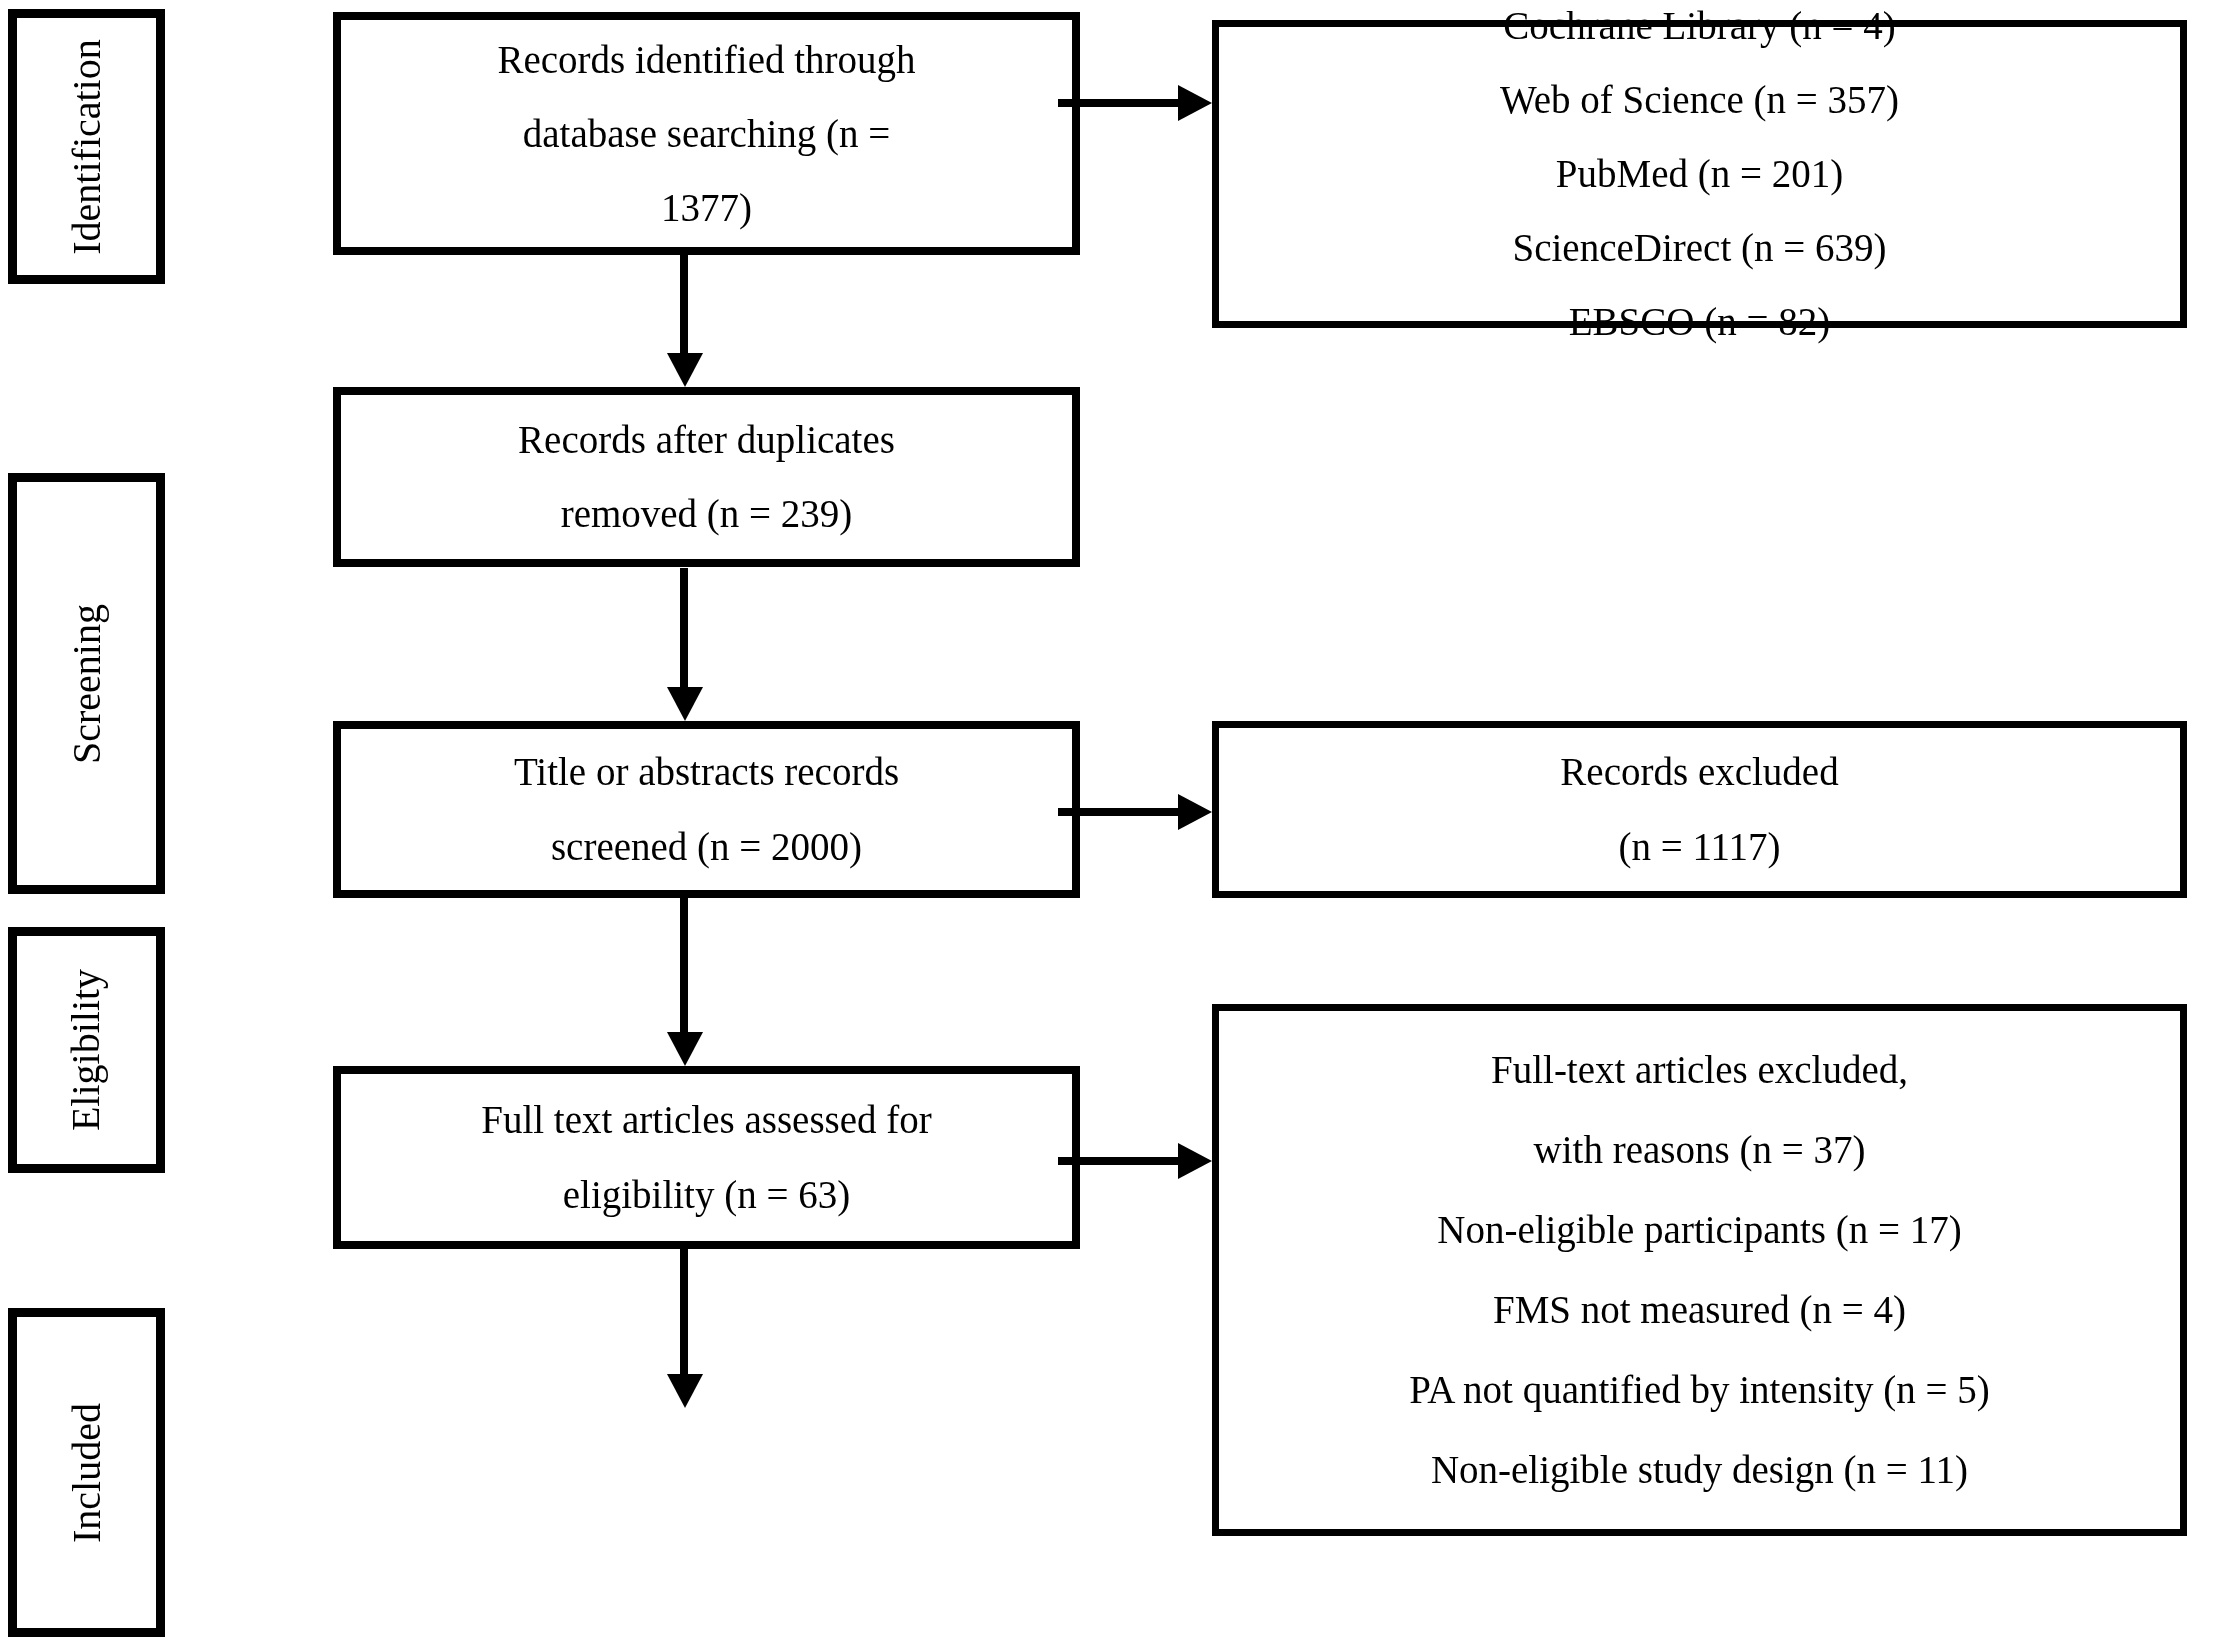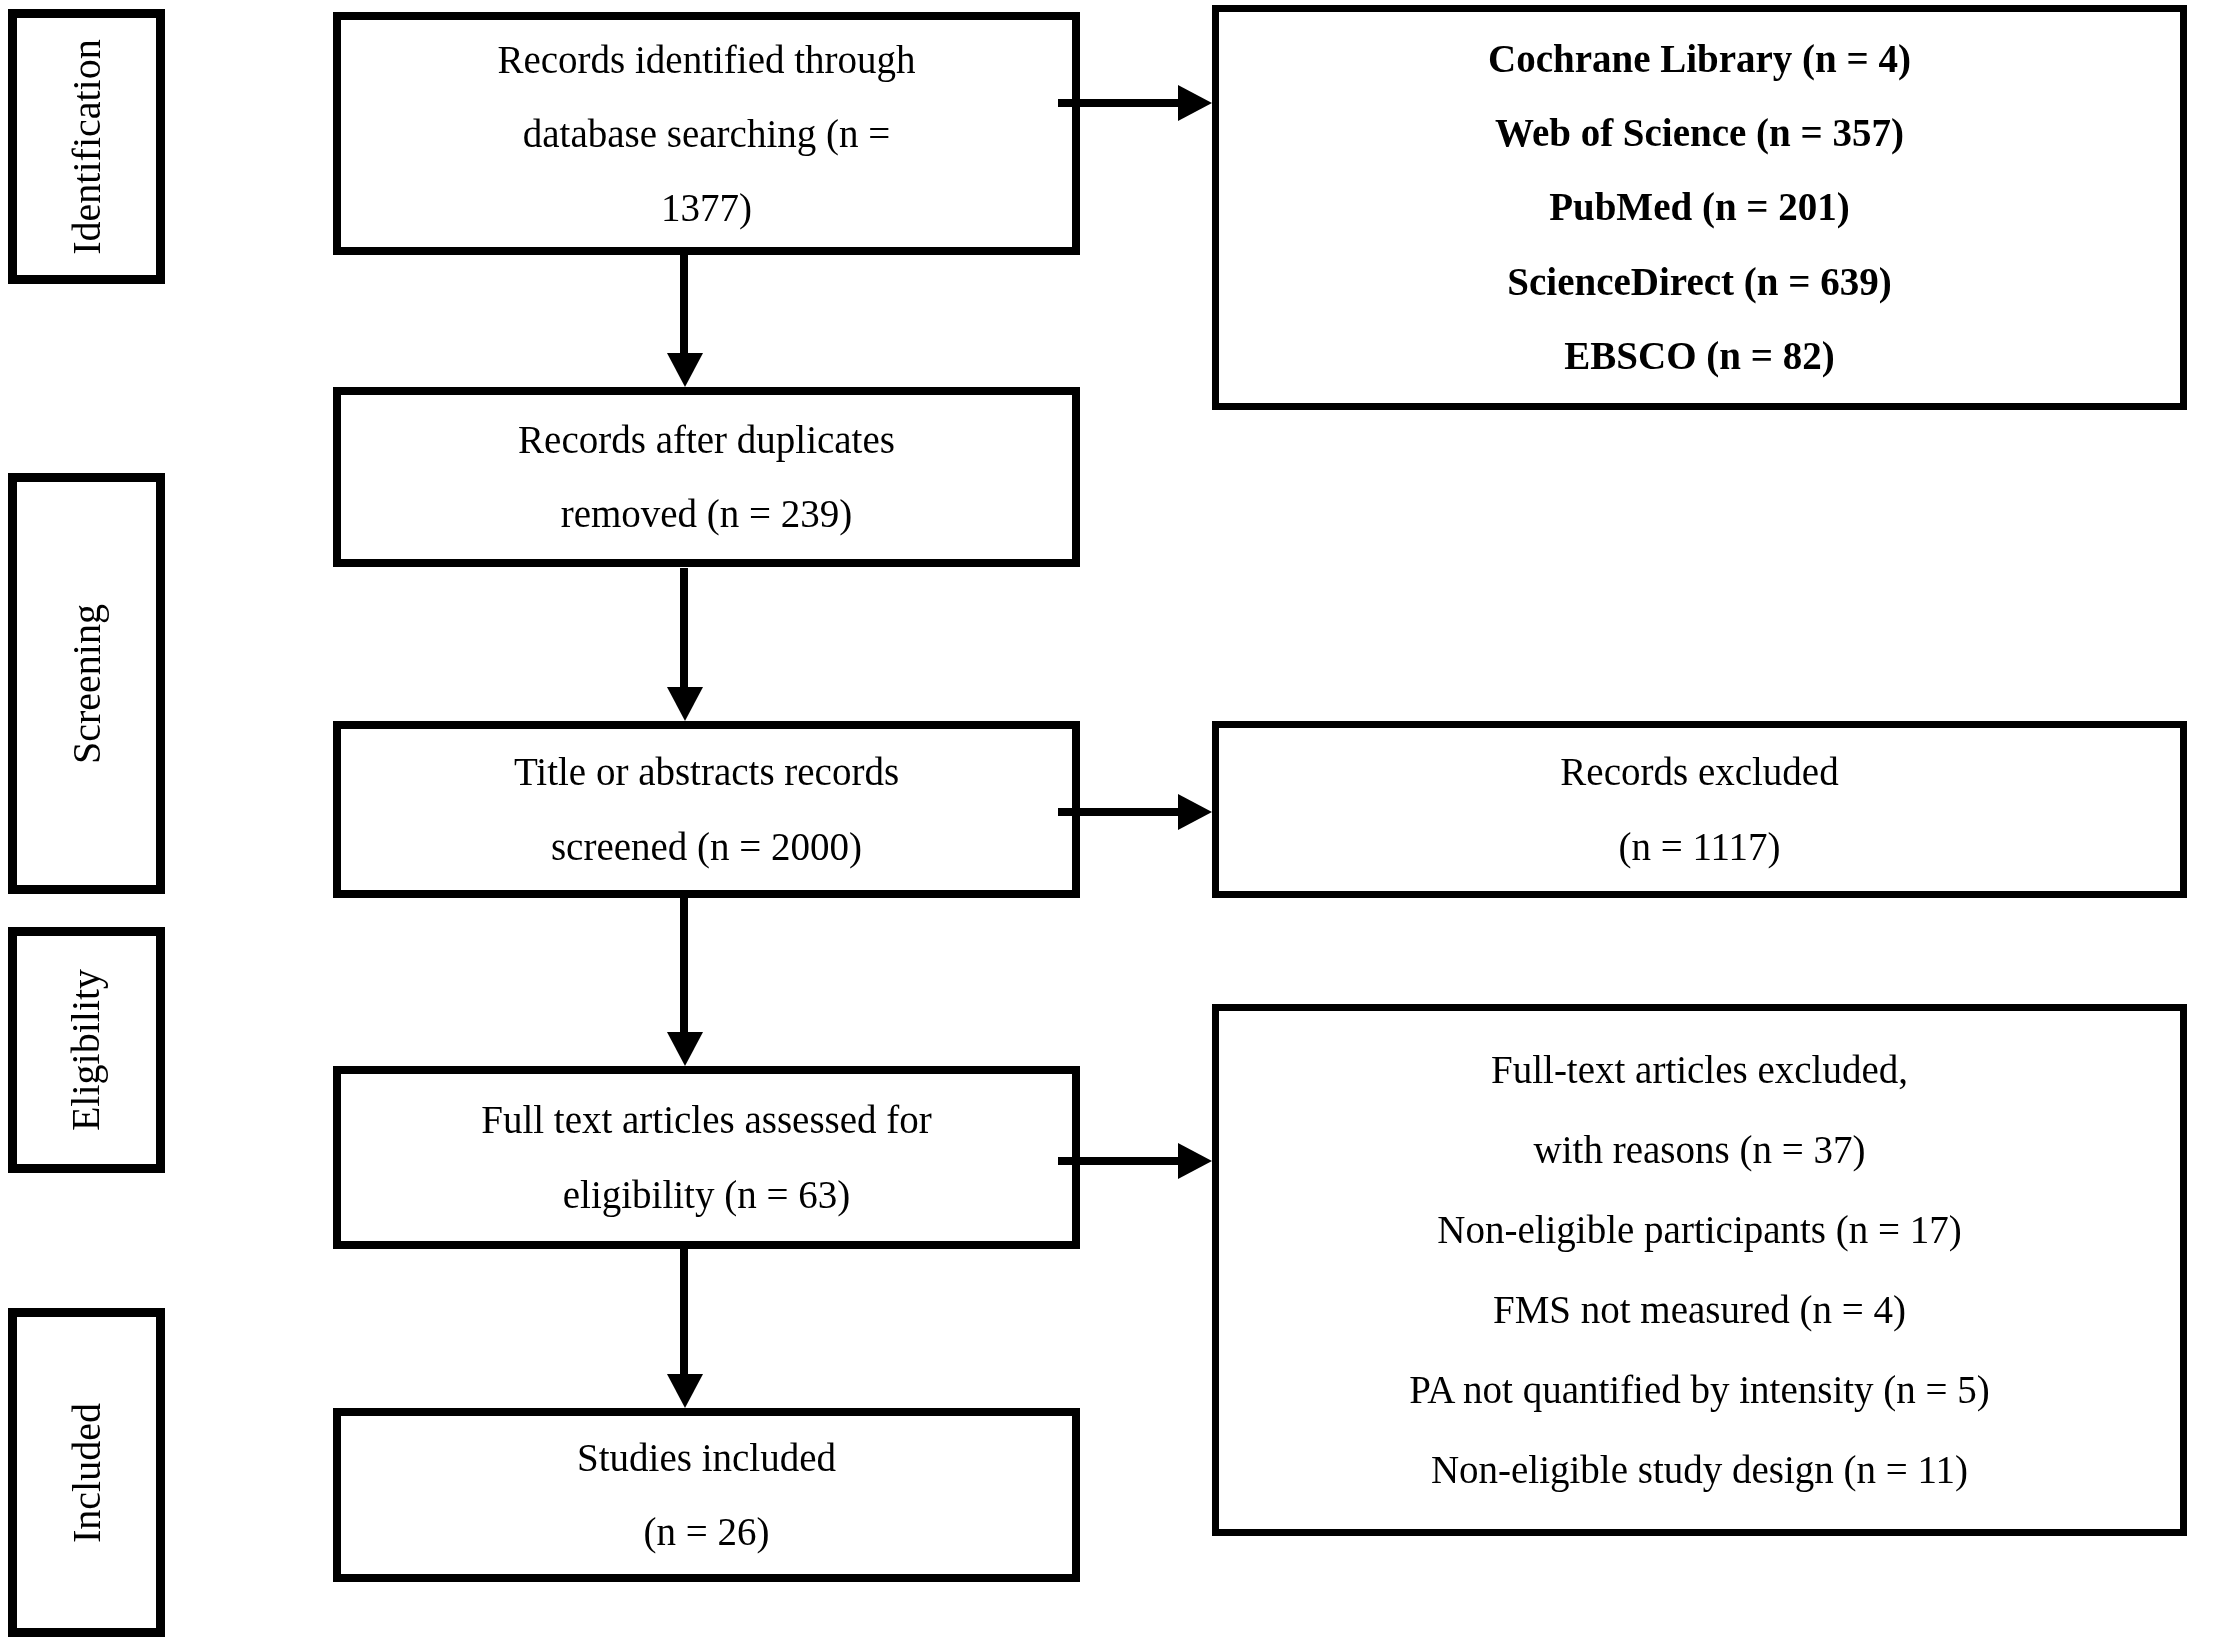--- a/index.html
+++ b/index.html
@@ -39,21 +39,21 @@
   #sb-included       { top:1308px; height:329px; }
   
   .mbox { border:8.7px solid #000; left:311px; width:747px;margin-left:22px; }
   #box-identified        { top:12.4px;   height:243px; }
   #box-deduplicated      { top:387px;  height:180px; }
   #box-screened          { top:721px; height:177px; }
   #box-fulltext-assessed { top:1066px; height:183px; }
   #box-included-studies  { top:1408px; height:174px; }
   
   .rbox { border:7.5px solid #000; left:1212px; width:975px; }
-  #box-databases         { top:5px;   height:405px;font-weight:bold; }
+  #box-databases         { top:20px;   height:308px; }
   #box-records-excluded  { top:721px; height:177px; }
   #box-fulltext-excluded { top:1004px; height:532px; }
   #box-fulltext-excluded .txt { line-height:2.05; }
   
   .shaft-v { position:absolute; width:8px;  left:680px; background:#000; }
   .shaft-h { position:absolute; height:8px; background:#000; }
   .head-down {
     position:absolute; left:667px; width:0; height:0;
     border-left:18px solid transparent;
     border-right:18px solid transparent;
@@ -93,24 +93,20 @@
     <span class="txt">Records after duplicates
 removed (n = 239)</span>
   </div>
   <div class="box mbox" id="box-screened">
     <span class="txt">Title or abstracts records
 screened (n = 2000)</span>
   </div>
   <div class="box mbox" id="box-fulltext-assessed">
     <span class="txt">Full text articles assessed for
 eligibility (n = 63)</span>
-  </div>
-  <div class="box mbox" id="box-included-studies">
-    <span class="txt">Studies included
-(n = 26)</span>
   </div>
 
   <div class="box rbox" id="box-databases">
     <span class="txt">Cochrane Library (n = 4)
 Web of Science (n = 357)
 PubMed (n = 201)
 ScienceDirect (n = 639)
 EBSCO (n = 82)</span>
   </div>
   <div class="box rbox" id="box-records-excluded">

